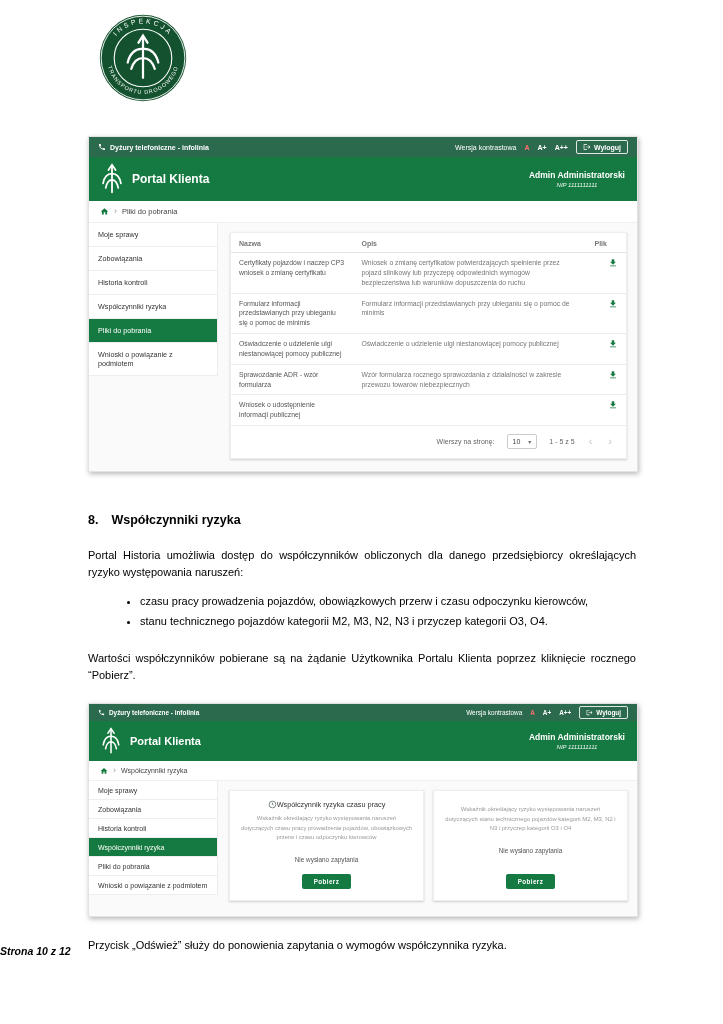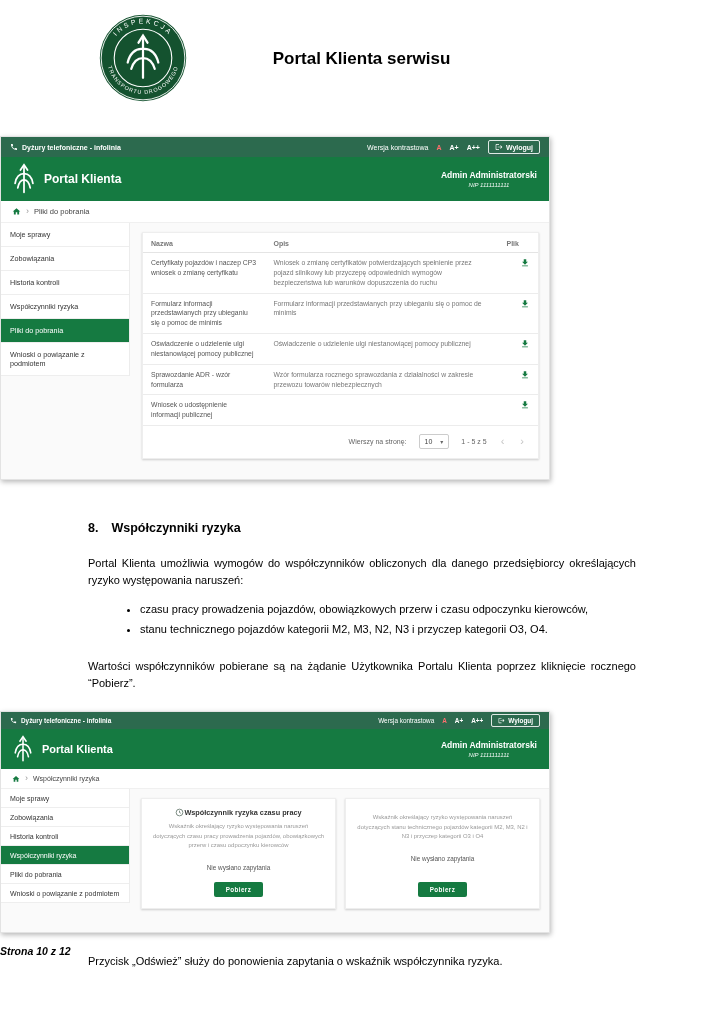--- a/index.html
+++ b/index.html
@@ -13,21 +13,21 @@
   .doc-logo{position:absolute;left:98px;top:13px;width:90px;height:90px}
   .doc-title{padding-top:45px;text-align:center;font-weight:700;font-size:17px;line-height:1.65}
   .sec-h{margin:41px 0 0 88px;font-size:12.5px;font-weight:700;display:flex;gap:13px}
   .doc-p{width:548px;margin:20px 0 0 88px;font-size:11px;line-height:1.5;text-align:justify}
   ul.doc-b{width:500px;margin:13px 0 0 88px;padding-left:52px;font-size:11px;line-height:1.55}
   ul.doc-b li{margin-bottom:3px}
   .doc-footer{position:absolute;left:0;right:0;top:945px;text-align:left;
     font-size:10.5px;font-weight:700;font-style:italic}
 
   
-  .shot{width:548px;background:#701a75;border:1px solid #e3e3e3;
+  .shot{width:548px;margin-left:88px;background:#701a75;border:1px solid #e3e3e3;
     box-shadow:1px 2px 5px rgba(0,0,0,.28)}
   .shot1{margin-top:21px}
   .shot2{margin-top:20px}
 
   .pu-topbar{height:20px;background:#2c6a4e;color:#fff;display:flex;align-items:center;
     justify-content:space-between;padding:0 9px;font-size:7px}
   .tb-left{display:flex;align-items:center;gap:4px;font-weight:700}
   .tb-right{display:flex;align-items:center;gap:8px}
   .fs{font-weight:700}
   .fs-a{color:#ff6e6e}
@@ -38,21 +38,21 @@
   .pu-logo{height:32px;width:22px}
   .pu-app{font-size:12px;font-weight:700;margin-left:9px}
   .pu-user{margin-left:auto;text-align:center}
   .pu-user-name{font-size:8.5px;font-weight:700}
   .pu-user-nip{font-size:6px;font-style:italic;margin-top:2px;opacity:.95}
 
   .pu-breadcrumb{height:21px;display:flex;align-items:center;gap:5px;padding:0 11px;
     font-size:7.5px;color:#444;background:#fff;border-bottom:1px solid #f0f0f0}
   .bc-sep{color:#999;font-size:9px;line-height:1}
 
-  .pu-body{display:flex;align-items:flex-start;background:#fafafa;padding-bottom:20px}
+  .pu-body{display:flex;align-items:flex-start;background:#fafafa;padding-bottom:12px}
   .pu-sidebar{width:128px;background:#fff;flex-shrink:0;border-right:1px solid #ececec}
   .pu-item{padding:7px 9px;font-size:7.2px;color:#333;border-bottom:1px solid #eee;cursor:pointer}
   .pu-item.active{background:#157a41;color:#fff}
 
   .pu-content{flex:1;padding:9px 10px 0 12px}
   .tcard{background:#fff;border:1px solid #eee;box-shadow:0 1px 2px rgba(0,0,0,.18)}
   table.files{width:100%;border-collapse:collapse}
   .files th{font-size:7px;color:#777;text-align:left;font-weight:700;
     padding:7px 8px 5px;border-bottom:1px solid #e4e4e4}
   .files td{font-size:6.8px;padding:5px 8px;border-bottom:1px solid #ececec;
@@ -74,21 +74,21 @@
   .shot2 .pu-topbar{height:17px;font-size:6.4px}
   .shot2 .pu-header{height:40px}
   .shot2 .pu-app{font-size:11px}
   .shot2 .pu-logo{height:28px;width:20px}
   .shot2 .pu-breadcrumb{height:19px;font-size:7px}
   .shot2 .pu-item{padding:5.5px 9px;font-size:7px}
   .cards{flex:1;display:flex;gap:9px;padding:9px 9px 3px 11px;align-items:stretch}
   .riskcard{flex:1;background:#fff;border:1px solid #eee;box-shadow:0 1px 2px rgba(0,0,0,.18);
     padding:9px 10px 11px;text-align:center;display:flex;flex-direction:column;align-items:center}
   .rc-title{display:flex;align-items:center;justify-content:center;
-    font-size:7.3px;font-weight:700;color:#333}
+    font-size:7.3px;font-weight:400;color:#333}
   .rc-title svg{width:9px;height:9px;flex-shrink:0}
   .rc-desc{font-size:5.9px;color:#999;line-height:1.6;margin-top:5px}
   .rc-status{font-size:6.4px;color:#555;margin:13px 0 11px}
   .rc-btn{margin-top:auto;background:#157a41;color:#fff;font-size:6.3px;font-weight:700;
     letter-spacing:.4px;padding:4px 12px;border-radius:2px;border:none;cursor:pointer;
     font-family:"Liberation Sans", sans-serif}
 </style>
 </head>
 <body>
 
@@ -110,21 +110,20 @@
     <g stroke="#fff" stroke-width="2.5" fill="none" stroke-linecap="round">
       <line x1="50" y1="26" x2="50" y2="72"></line>
       <path d="M45 33 L50 25 L55 33"></path>
       <path d="M50 40 C41 39 35 46 33 55"></path>
       <path d="M50 40 C59 39 65 46 67 55"></path>
       <path d="M50 50 C43 50 39 55 37 62"></path>
       <path d="M50 50 C57 50 61 55 63 62"></path>
     </g>
   </svg>
   <div class="doc-title">
-    <div>Portal Klienta serwisu</div>
   </div>
 </header>
 
 <section class="shot shot1">
   <div class="pu-topbar">
     <div class="tb-left">
       <svg width="8" height="8" viewBox="0 0 24 24">
           <path fill="#fff" d="M6.6 10.8c1.4 2.8 3.8 5.1 6.6 6.6l2.2-2.2c.3-.3.7-.4 1-.2 1.1.4 2.3.6 3.6.6.6 0 1 .4 1 1V20c0 .6-.4 1-1 1C10.6 21 3 13.4 3 4c0-.6.4-1 1-1h3.5c.6 0 1 .4 1 1 0 1.2.2 2.4.6 3.6.1.3 0 .7-.2 1L6.6 10.8z"></path>
         </svg>
       <span>Dyżury telefoniczne - infolinia</span>
@@ -241,21 +240,21 @@
       </div>
     </div>
   </div>
 </section>
 
 <h2 class="sec-h">
   <span>8.</span>
   <span>Współczynniki ryzyka</span>
 </h2>
 
-<p class="doc-p">Portal Klienta umożliwia wymogów do współczynników obliczonych dla danego przedsiębiorcy określających ryzyko występowania naruszeń:</p>
+<p class="doc-p">Portal Historia umożliwia dostęp do współczynników obliczonych dla danego przedsiębiorcy określających ryzyko występowania naruszeń:</p>
 
 <ul class="doc-b">
   <li>czasu pracy prowadzenia pojazdów, obowiązkowych przerw i czasu odpoczynku kierowców,</li>
   <li>stanu technicznego pojazdów kategorii M2, M3, N2, N3 i przyczep kategorii O3, O4.</li>
 </ul>
 
 <p class="doc-p">Wartości współczynników pobierane są na żądanie Użytkownika Portalu Klienta poprzez kliknięcie rocznego “Pobierz”.</p>
 
 <section class="shot shot2">
   <div class="pu-topbar">
@@ -333,15 +332,15 @@
 
       <div class="riskcard">
         <div class="rc-desc">Wskaźnik określający ryzyko występowania naruszeń dotyczących stanu technicznego pojazdów kategorii M2, M3, N2 i N3 i przyczep kategorii O3 i O4</div>
         <div class="rc-status">Nie wysłano zapytania</div>
         <button class="rc-btn">Pobierz</button>
       </div>
     </div>
   </div>
 </section>
 
-<p class="doc-p">Przycisk „Odśwież” służy do ponowienia zapytania o wskaźnik współczynnika ryzyka.</p>
+<p class="doc-p">Przycisk „Odśwież” służy do ponowienia zapytania o wymogów współczynnika ryzyka.</p>
 
 <div class="doc-footer">Strona 10 z 12</div>
 
 </body></html>

